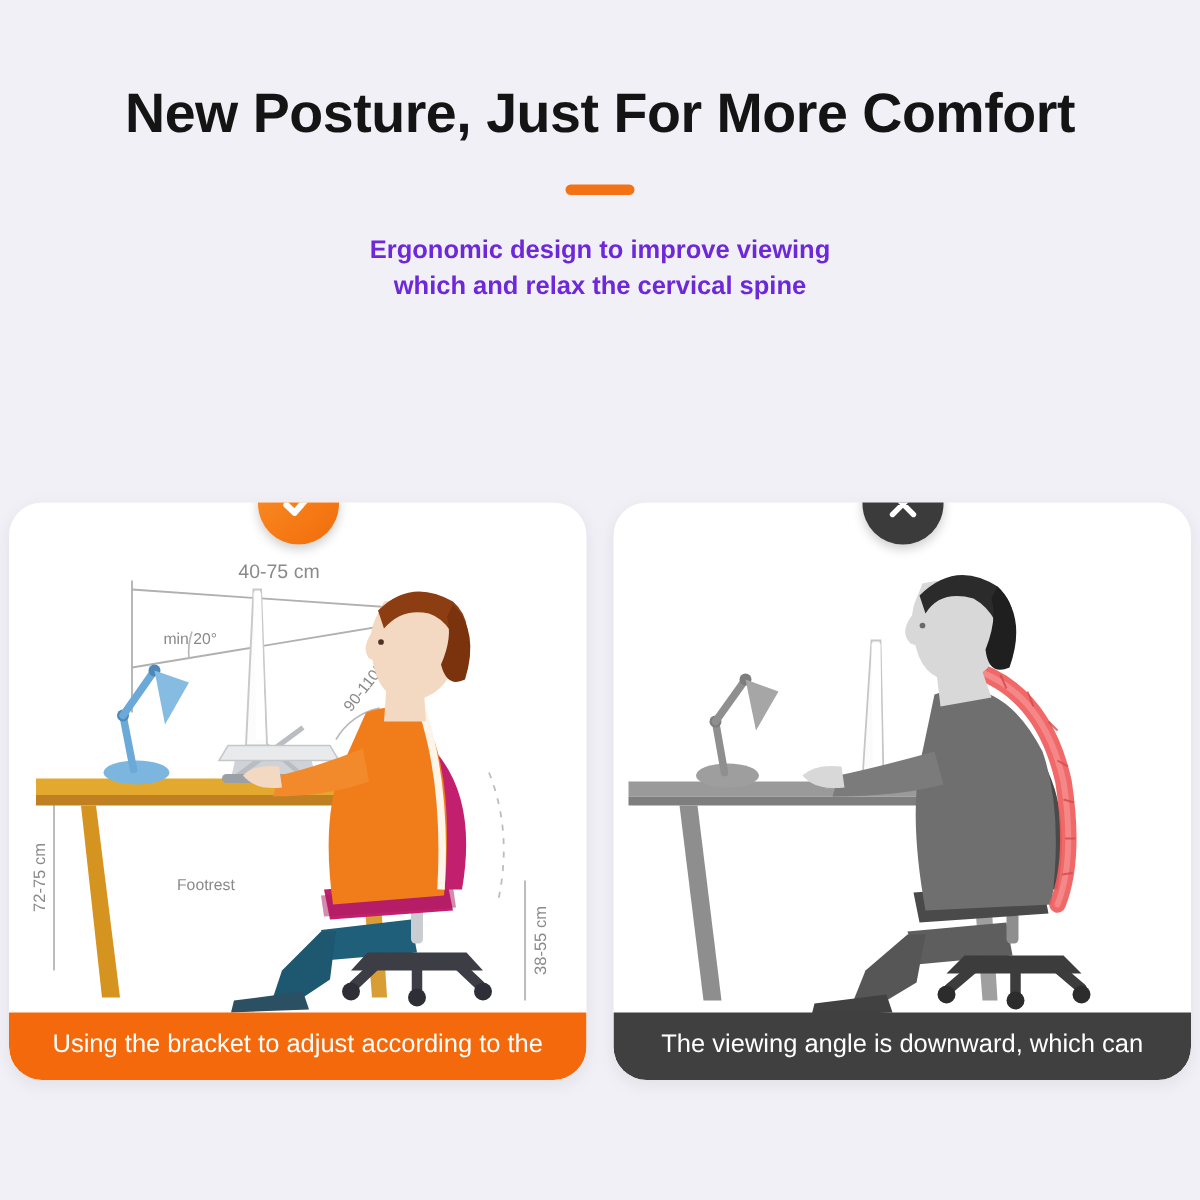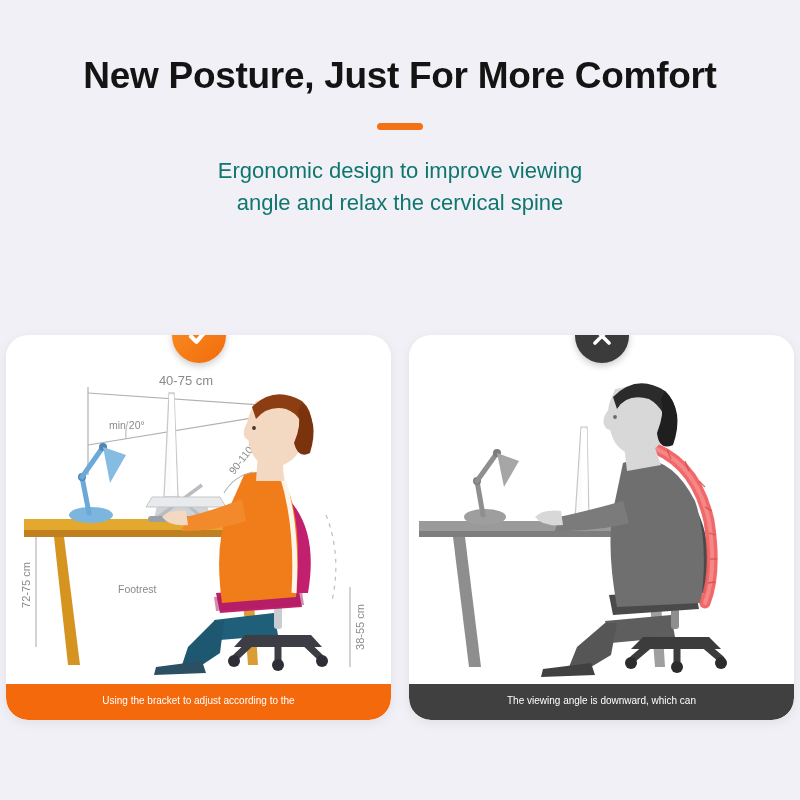--- a/index.html
+++ b/index.html
@@ -13,22 +13,22 @@
 
   
   .header { padding-top: 56px; text-align: center; }
   .title {
     font-size: 37px; font-weight: 700; color: #141414;
     letter-spacing: -0.3px; line-height: 1.1;
   }
   .divider-wrap { margin-top: 26px; display: flex; justify-content: center; }
   .divider { width: 46px; height: 7px; border-radius: 4px; background: #f47216; }
   .subtitle {
-    margin-top: 25px; font-size: 22px; color: #0f766e;
-    line-height: 1.45; font-weight: 400;
+    margin-top: 25px; font-size: 17px; color: #6d28d9;
+    line-height: 1.45; font-weight: 700;
   }
 
   
   .panels {
     position: absolute; top: 335px; left: 0; width: 800px; height: 385px;
     display: flex; justify-content: space-between; padding: 0 6px;
   }
   .panel {
     position: relative; width: 385px; height: 385px;
     background: #ffffff; border-radius: 22px;
@@ -44,21 +44,21 @@
     z-index: 6; box-shadow: 0 3px 7px rgba(0,0,0,.20);
   }
   .badge-good { background: linear-gradient(140deg,#fb9027,#f16c0b); }
   .badge-bad  { background: #3b3b3b; }
   .badge svg { display: block; }
 
   
   .caption {
     position: absolute; left: 0; bottom: 0; width: 100%;
     padding: 10px 14px 13px; text-align: center;
-    font-size: 10px; line-height: 1.32; color: #ffffff; z-index: 5;
+    font-size: 17px; line-height: 1.32; color: #ffffff; z-index: 5;
     border-bottom-left-radius: 22px; border-bottom-right-radius: 22px;
   }
   .caption-good { background: #f4690c; }
   .caption-bad  { background: #404040; }
 
   .scene { position: absolute; inset: 0; }
   .scene svg { display: block; width: 100%; height: 100%; }
   .measure { font-family: "Liberation Sans", sans-serif; fill: #8a8a8a; }
 </style>
 </head>
@@ -66,21 +66,21 @@
 
 <div class="page">
 
   <div class="header">
     <h1 class="title">New Posture, Just For More Comfort</h1>
     <div class="divider-wrap">
       <div class="divider"></div>
     </div>
     <div class="subtitle">
       <div>Ergonomic design to improve viewing</div>
-      <div>angle and relax the cervical spine</div>
+      <div>which and relax the cervical spine</div>
     </div>
   </div>
 
   <div class="panels">
 
     <div class="panel">
 
       <div class="badge badge-good">
         <span>
           <svg width="30" height="30" viewBox="0 0 30 30">

